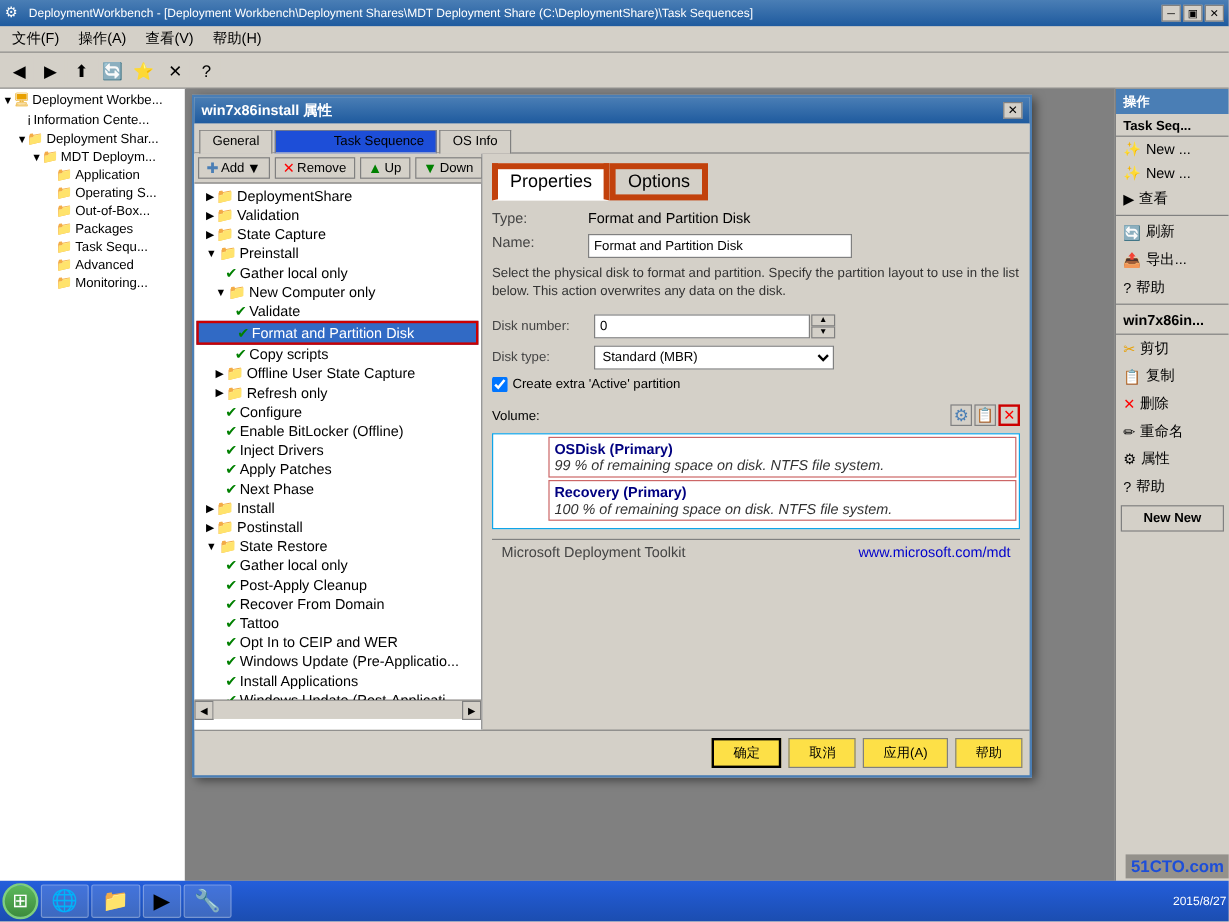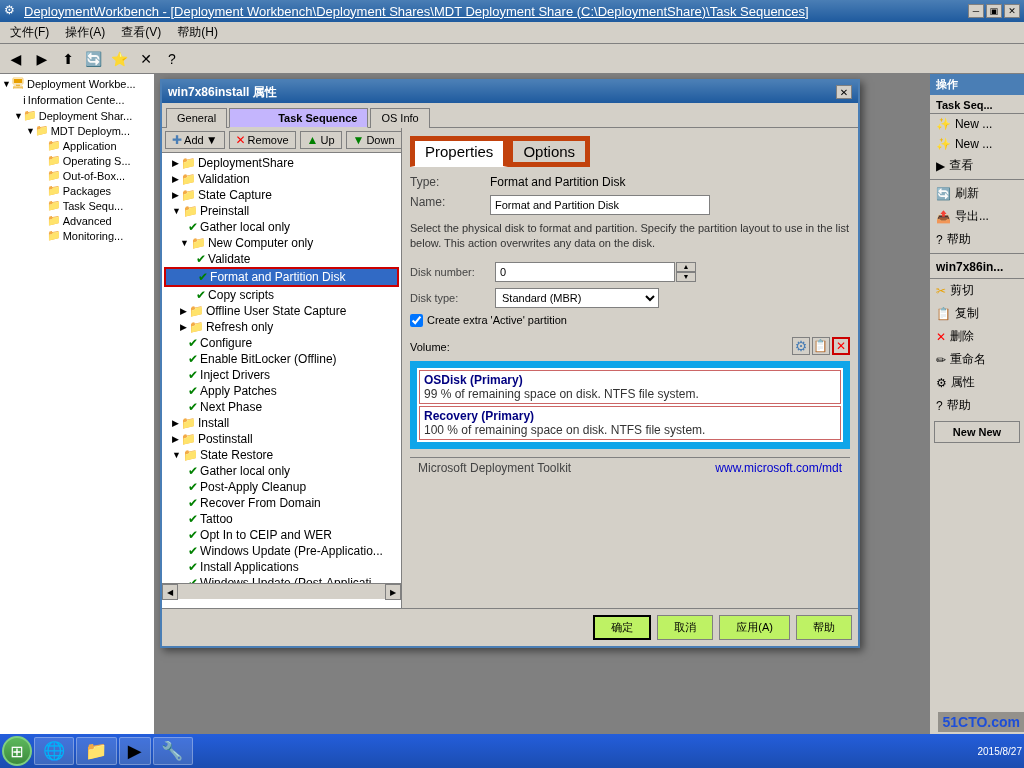--- a/index.html
+++ b/index.html
@@ -1,21 +1,21 @@
 <!DOCTYPE html>
 <html><head>
   <meta charset="utf-8">
   <style>
     * { box-sizing: border-box; margin: 0; padding: 0; font-family: 'SimSun', 'Microsoft YaHei', sans-serif; font-size: 12px; }
     body { background: #d4d0c8; width: 1024px; height: 768px; overflow: hidden; position: relative; }
     
     
     .title-bar { background: linear-gradient(to bottom, #4a7eb5, #1e5a9e); color: white; height: 22px; display: flex; align-items: center; padding: 0 4px; font-size: 11px; user-select: none; }
     .title-bar-icon { width: 16px; height: 16px; margin-right: 4px; }
-    .title-bar-title { flex: 1; font-size: 13px; text-decoration: underline; }
+    .title-bar-title { flex: 1; font-size: 10px; }
     .title-bar-buttons { display: flex; gap: 2px; }
     .title-btn { width: 16px; height: 14px; background: #d4d0c8; border: 1px solid #808080; cursor: pointer; font-size: 9px; display: flex; align-items: center; justify-content: center; color: black; }
     
     
     .menu-bar { background: #d4d0c8; height: 22px; display: flex; align-items: center; padding: 0 2px; border-bottom: 1px solid #808080; }
     .menu-item { padding: 2px 8px; cursor: pointer; font-size: 12px; }
     
     
     .toolbar { background: #d4d0c8; height: 30px; display: flex; align-items: center; padding: 2px 4px; border-bottom: 1px solid #808080; gap: 2px; }
     .toolbar-btn { width: 24px; height: 24px; background: #d4d0c8; border: 1px solid transparent; cursor: pointer; display: flex; align-items: center; justify-content: center; font-size: 14px; }
@@ -45,21 +45,21 @@
     
     
     .dialog { position: absolute; top: 5px; left: 5px; width: 700px; background: #d4d0c8; border: 2px solid #4a7eb5; box-shadow: 3px 3px 8px rgba(0,0,0,0.5); }
     .dialog-title { background: linear-gradient(to bottom, #4a7eb5, #1e5a9e); color: white; height: 22px; display: flex; align-items: center; padding: 0 6px; font-size: 11px; font-weight: bold; }
     .dialog-title-text { flex: 1; }
     .dialog-close-btn { width: 16px; height: 14px; background: #d4d0c8; border: 1px solid #808080; cursor: pointer; font-size: 10px; display: flex; align-items: center; justify-content: center; color: black; }
     
     
     .dialog-tabs { display: flex; padding: 4px 4px 0; background: #d4d0c8; border-bottom: 1px solid #808080; }
     .dialog-tab { padding: 3px 10px; background: #d4d0c8; border: 1px solid #808080; border-bottom: none; cursor: pointer; font-size: 11px; margin-right: 2px; position: relative; top: 1px; }
-    .dialog-tab.active { background: #c4b5fd; border-bottom: 1px solid #d4d0c8; z-index: 1; font-weight: bold; padding-left: 48px; }
+    .dialog-tab.active { background: #1d4ed8; border-bottom: 1px solid #d4d0c8; z-index: 1; font-weight: normal; padding-left: 48px; }
     
     
     .ts-panel { display: flex; height: 480px; }
     .ts-left { width: 240px; border-right: 1px solid #808080; background: white; }
     .ts-toolbar { background: #d4d0c8; padding: 3px; display: flex; align-items: center; gap: 4px; border-bottom: 1px solid #808080; }
     .ts-btn { padding: 1px 6px; background: #d4d0c8; border: 1px solid #808080; cursor: pointer; font-size: 11px; display: flex; align-items: center; gap: 2px; }
     .ts-tree { overflow: auto; height: calc(100% - 30px); padding: 2px; font-size: 11px; }
     .ts-node { display: flex; align-items: center; padding: 1px 0; cursor: pointer; white-space: nowrap; }
     .ts-node.selected { background: #316ac5; color: white; }
     .ts-node.selected * { color: white; }
@@ -74,31 +74,31 @@
     .props-value { flex: 1; color: black; }
     .props-desc { color: #444; font-size: 11px; line-height: 1.4; margin-bottom: 8px; }
     .props-input { display: flex; align-items: center; margin-bottom: 6px; }
     .props-input label { width: 85px; font-size: 11px; }
     .props-field { border: 1px solid #808080; background: white; padding: 1px 4px; font-size: 11px; height: 20px; }
     .props-select { border: 1px solid #808080; background: white; padding: 1px 2px; font-size: 11px; height: 20px; }
     .props-spin { width: 20px; height: 20px; border: 1px solid #808080; background: #d4d0c8; cursor: pointer; display: flex; align-items: center; justify-content: center; }
     .props-checkbox { margin-right: 4px; }
     .volume-toolbar { display: flex; gap: 2px; justify-content: flex-end; margin-bottom: 2px; }
     .volume-btn { width: 18px; height: 18px; background: #d4d0c8; border: 1px solid #808080; cursor: pointer; display: flex; align-items: center; justify-content: center; font-size: 10px; }
-    .volume-list { border: 7px solid #0ea5e9; background: white; min-height: 80px; }
+    .volume-list { border: 1px solid #0ea5e9; background: white; min-height: 80px; padding-left: 44px; }
     .volume-item { padding: 2px 4px; border: 1px solid #c66; margin: 2px; font-size: 11px; cursor: pointer; }
     .volume-item-name { font-weight: bold; color: #000080; }
-    .volume-item-desc { color: #333; }
+    .volume-item-desc { color: #333; font-style: italic; }
     
     
     .mdt-footer { display: flex; justify-content: space-between; align-items: center; padding: 3px 8px; font-size: 10px; color: #444; border-top: 1px solid #808080; background: #d4d0c8; }
     
     
     .dialog-buttons { display: flex; justify-content: flex-end; gap: 6px; padding: 6px; border-top: 1px solid #808080; }
-    .dialog-btn { padding: 3px 16px; background: #bef264; border: 1px solid #808080; cursor: pointer; font-size: 11px; min-width: 55px; }
+    .dialog-btn { padding: 3px 16px; background: #fde047; border: 1px solid #808080; cursor: pointer; font-size: 11px; min-width: 55px; }
     .dialog-btn.default { border: 2px solid #000; }
     
     
     ::-webkit-scrollbar { width: 16px; height: 16px; }
     ::-webkit-scrollbar-track { background: #d4d0c8; }
     ::-webkit-scrollbar-thumb { background: #808080; border: 1px solid #d4d0c8; }
     
     
     .taskbar { position: absolute; bottom: 0; left: 0; right: 0; height: 34px; background: linear-gradient(to bottom, #245edb, #1b4db0); display: flex; align-items: center; padding: 0 2px; gap: 2px; z-index: 100; }
     .start-btn { background: linear-gradient(to bottom, #5cb85c, #3d8b3d); border-radius: 50%; width: 30px; height: 30px; display: flex; align-items: center; justify-content: center; color: white; font-size: 16px; cursor: pointer; border: 2px solid #7fcf7f; }
@@ -393,21 +393,21 @@
               <input type="text" class="props-field" style="width: 180px;" value="0">
               <div style="display:flex;flex-direction:column;margin-left:1px">
                 <button class="props-spin" style="height:10px;font-size:7px">▲</button>
                 <button class="props-spin" style="height:10px;font-size:7px">▼</button>
               </div>
             </div>
           </div>
 
           <div class="props-input" style="margin-bottom:6px">
             <label class="props-label">Disk type:</label>
-            <select class="props-select" style="width:164px">
+            <select class="props-select" style="width:200px">
               <option>Standard (MBR)</option>
               <option>GPT</option>
             </select>
           </div>
 
           <div style="display:flex;align-items:center;margin-bottom:10px">
             <input type="checkbox" checked="" class="props-checkbox" style="">
             <label style="font-size:11px">Create extra 'Active' partition</label>
           </div>
 

